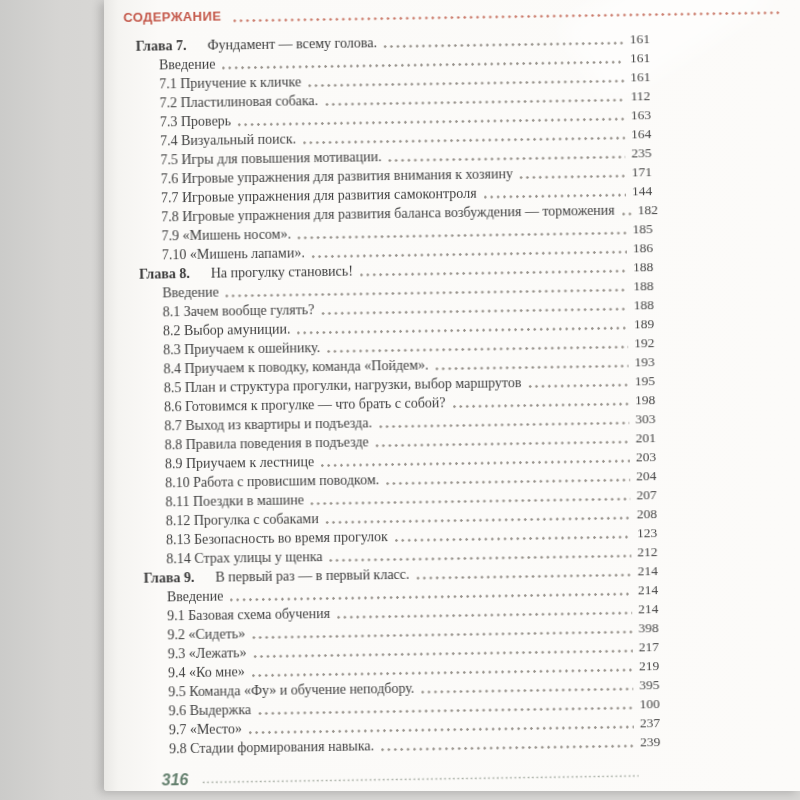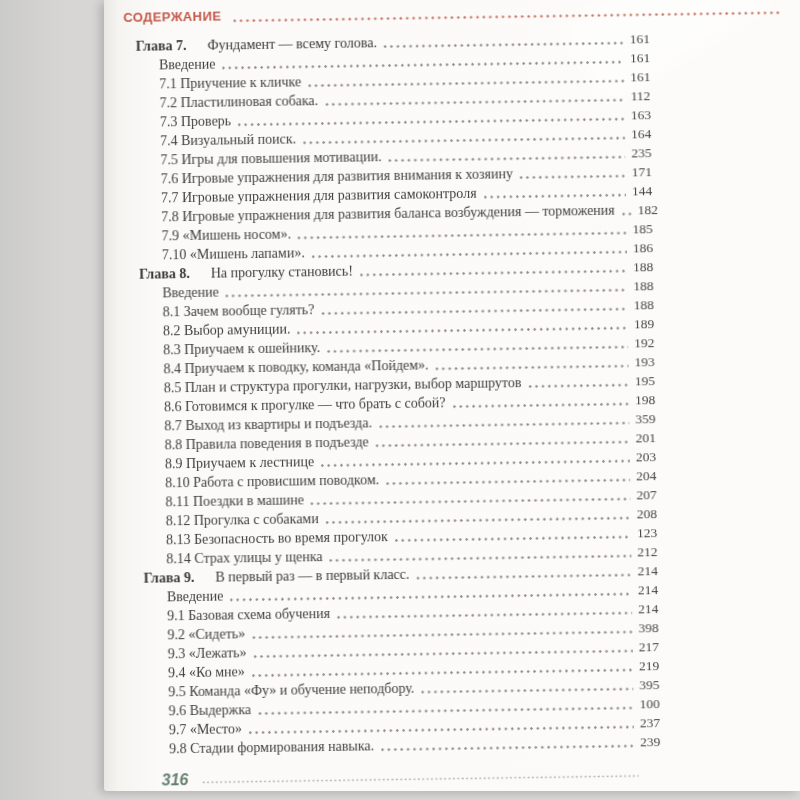--- a/index.html
+++ b/index.html
@@ -194,21 +194,21 @@
           <span class="pagenum">195</span>
         </div>
         <div class="row item-row">
           <span class="it-title">8.6 Готовимся к прогулке — что брать с собой?</span>
           <span class="leader"></span>
           <span class="pagenum">198</span>
         </div>
         <div class="row item-row">
           <span class="it-title">8.7 Выход из квартиры и подъезда.</span>
           <span class="leader"></span>
-          <span class="pagenum">359</span>
+          <span class="pagenum">303</span>
         </div>
         <div class="row item-row">
           <span class="it-title">8.8 Правила поведения в подъезде</span>
           <span class="leader"></span>
           <span class="pagenum">201</span>
         </div>
         <div class="row item-row">
           <span class="it-title">8.9 Приучаем к лестнице</span>
           <span class="leader"></span>
           <span class="pagenum">203</span>

